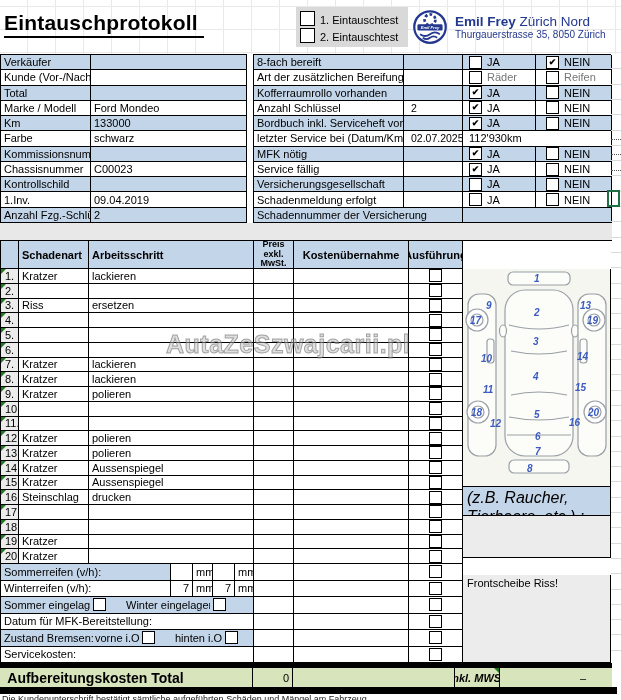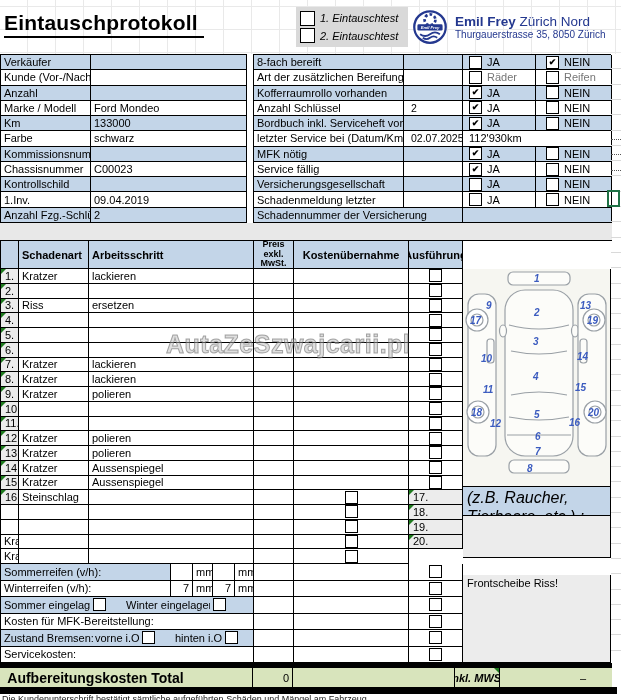--- a/index.html
+++ b/index.html
@@ -7,21 +7,21 @@
          font-family:"Liberation Sans",sans-serif;color:#000;}
   .abs{position:absolute;}
   
   .hdrgrid{left:0;top:0;width:621px;height:54px;
     background-image:linear-gradient(#dcdcdc 1px,transparent 1px),linear-gradient(90deg,#dcdcdc 1px,transparent 1px);
     background-size:28px 23px;background-position:-1px 6px;opacity:.6;}
   .title{left:4px;top:11px;font-size:21px;font-weight:bold;border-bottom:2.5px solid #000;
          padding:0 6px 1px 0;letter-spacing:.2px;white-space:nowrap;}
   .tests{left:296px;top:7px;width:112px;height:40px;background:#d9d9d9;
          display:flex;flex-direction:column;justify-content:space-evenly;padding:1px 4px;box-sizing:border-box;}
-  .testrow{display:flex;align-items:center;gap:5px;font-size:11px;font-style:italic;}
+  .testrow{display:flex;align-items:flex-end;gap:5px;font-size:11px;}
   .logo{left:412px;top:9px;display:flex;align-items:center;gap:7px;}
   .logotext1{font-size:13.5px;color:#24388f;white-space:nowrap;}
   .logotext2{font-size:10px;color:#24388f;white-space:nowrap;}
   
   .grid{display:grid;border-top:1px solid #000;border-left:1px solid #000;box-sizing:border-box;}
   .cell{border-right:1px solid #000;border-bottom:1px solid #000;font-size:11px;
         padding:0 3px;overflow:hidden;white-space:nowrap;display:flex;align-items:center;box-sizing:border-box;}
   .blue{background:#c3d5e8;}
   .muted{color:#767676;}
   .sub{font-size:10.5px;padding-left:7px;}
@@ -97,21 +97,21 @@
       <div class="logotext1"><b>Emil Frey</b><span> Zürich Nord</span></div>
       <div class="logotext2">Thurgauerstrasse 35, 8050 Zürich</div>
     </div>
   </div>
 
   <div class="abs grid" style="left:0;top:54px;width:247px;height:169px;grid-template-columns:90px 1fr;grid-template-rows:repeat(11,1fr);">
     <div class="cell blue">Verkäufer</div>
       <div class="cell blue"></div>
     <div class="cell">Kunde (Vor-/Nachname)</div>
       <div class="cell"></div>
-    <div class="cell blue">Anzahl</div>
+    <div class="cell blue">Total</div>
       <div class="cell blue"></div>
     <div class="cell">Marke / Modell</div>
       <div class="cell">Ford Mondeo</div>
     <div class="cell blue">Km</div>
       <div class="cell blue">133000</div>
     <div class="cell">Farbe</div>
       <div class="cell">schwarz</div>
     <div class="cell blue">Kommissionsnummer</div>
       <div class="cell blue"></div>
     <div class="cell">Chassisnummer</div>
@@ -210,21 +210,21 @@
     <div class="cell blue sub"></div>
     <div class="cell blue" style="gap:5px;padding-left:6px;">
         <span class="cb" data-checked="false"></span>
         <span>JA</span>
       </div>
     <div class="cell blue" style="gap:5px;padding-left:10px;">
         <span class="cb" data-checked="false"></span>
         <span>NEIN</span>
       </div>
 
-    <div class="cell">Schadenmeldung letzter</div>
+    <div class="cell">Schadenmeldung erfolgt</div>
     <div class="cell sub"></div>
     <div class="cell" style="gap:5px;padding-left:6px;">
         <span class="cb" data-checked="false"></span>
         <span>JA</span>
       </div>
     <div class="cell" style="gap:5px;padding-left:10px;">
         <span class="cb" data-checked="false"></span>
         <span>NEIN</span>
       </div>
 
@@ -407,20 +407,21 @@
       <div class="cell"></div>
       <div class="cell"></div>
       <div class="cell dchk">
         <span class="cb" data-checked="false"></span>
       </div>
     <div class="cell dnum">
         <span class="tri"></span>
         <span>16.</span>
       </div>
       <div class="cell">Steinschlag</div>
+      <div class="cell">drucken</div>
       <div class="cell"></div>
       <div class="cell"></div>
       <div class="cell dchk">
         <span class="cb" data-checked="false"></span>
       </div>
     <div class="cell dnum">
         <span class="tri"></span>
         <span>17.</span>
       </div>
       <div class="cell"></div>
@@ -498,21 +499,21 @@
         <span style="width:84px;overflow:hidden;">Winter eingelagert</span>
         <span class="cb" data-checked="false"></span>
       </div>
       <div class="cell"></div>
       <div class="cell"></div>
       <div class="cell dchk">
           <span class="cb" data-checked="false"></span>
         </div>
     </div>
     <div style="flex:1;display:grid;grid-template-columns:253px 40px 115px 54px;">
-      <div class="cell">Kosten für MFK-Bereitstellung:</div>
+      <div class="cell">Datum für MFK-Bereitstellung:</div>
       <div class="cell"></div>
       <div class="cell"></div>
       <div class="cell dchk">
           <span class="cb" data-checked="false"></span>
         </div>
     </div>
     <div style="flex:1;display:grid;grid-template-columns:253px 40px 115px 54px;">
       <div class="cell blue" style="gap:3px;">
         <span style="width:88px;">Zustand Bremsen:</span>
         <span style="width:44px;overflow:hidden;">vorne i.O</span>

